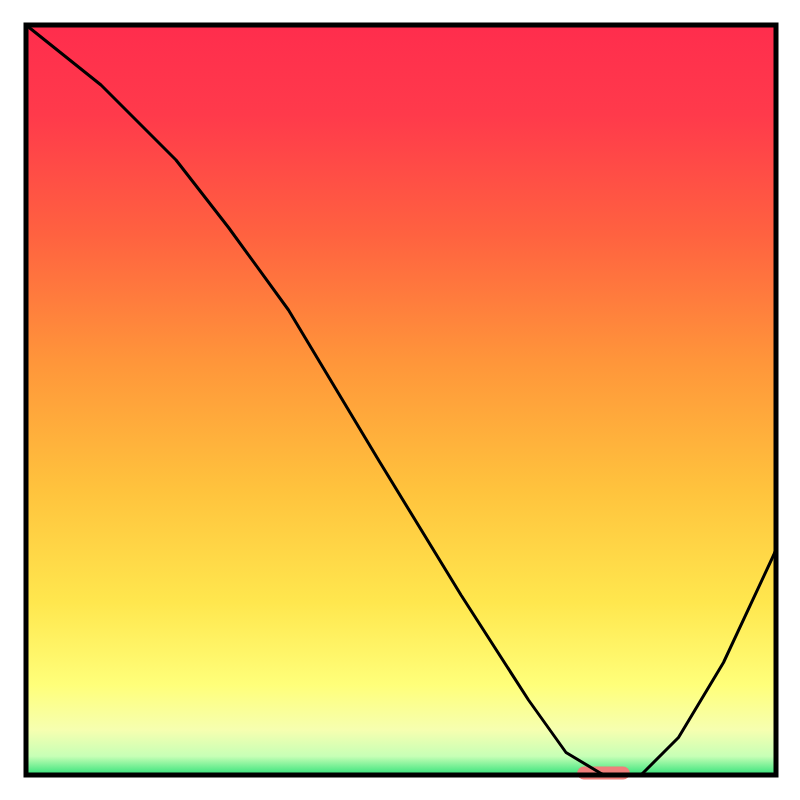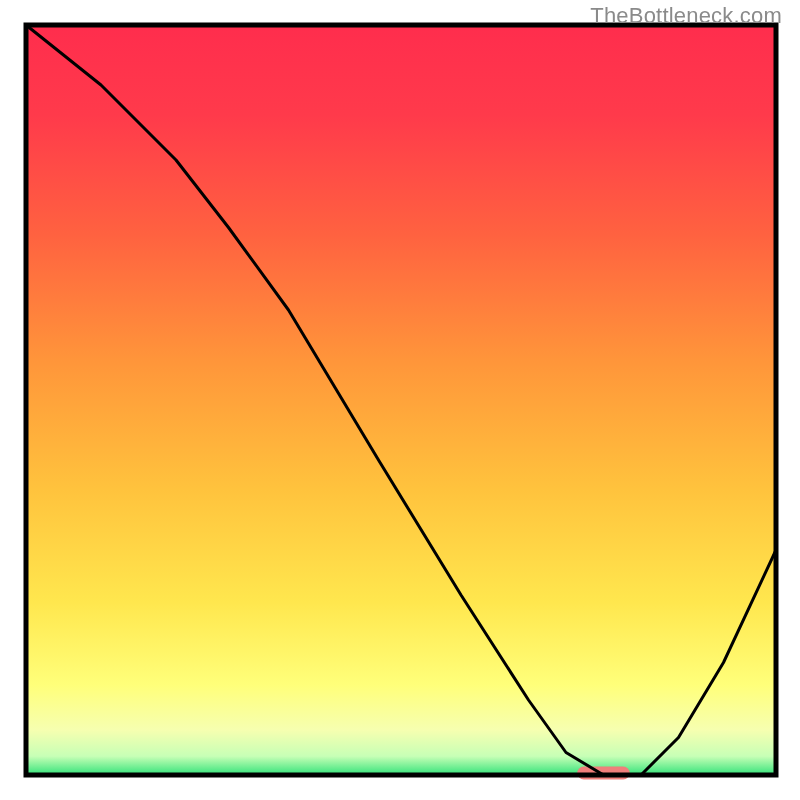--- a/index.html
+++ b/index.html
@@ -32,21 +32,20 @@
     left: 0;
     width: 800px;
     height: 800px;
     z-index: 10;
   }
 </style>
 </head>
 <body>
 
 <div class="canvas-wrap">
-  <div class="watermark">TheBottleneck.com</div>
   <svg class="plot" viewBox="0 0 800 800">
       <defs>
         <linearGradient id="bgGrad" x1="0" y1="0" x2="0" y2="1">
           <stop offset="0%" stop-color="#ff2d4d"></stop>
           <stop offset="12%" stop-color="#ff3a4b"></stop>
           <stop offset="28.000000000000004%" stop-color="#ff6240"></stop>
           <stop offset="45%" stop-color="#ff963a"></stop>
           <stop offset="62%" stop-color="#ffc33d"></stop>
           <stop offset="77%" stop-color="#ffe74e"></stop>
           <stop offset="88%" stop-color="#ffff7a"></stop>

